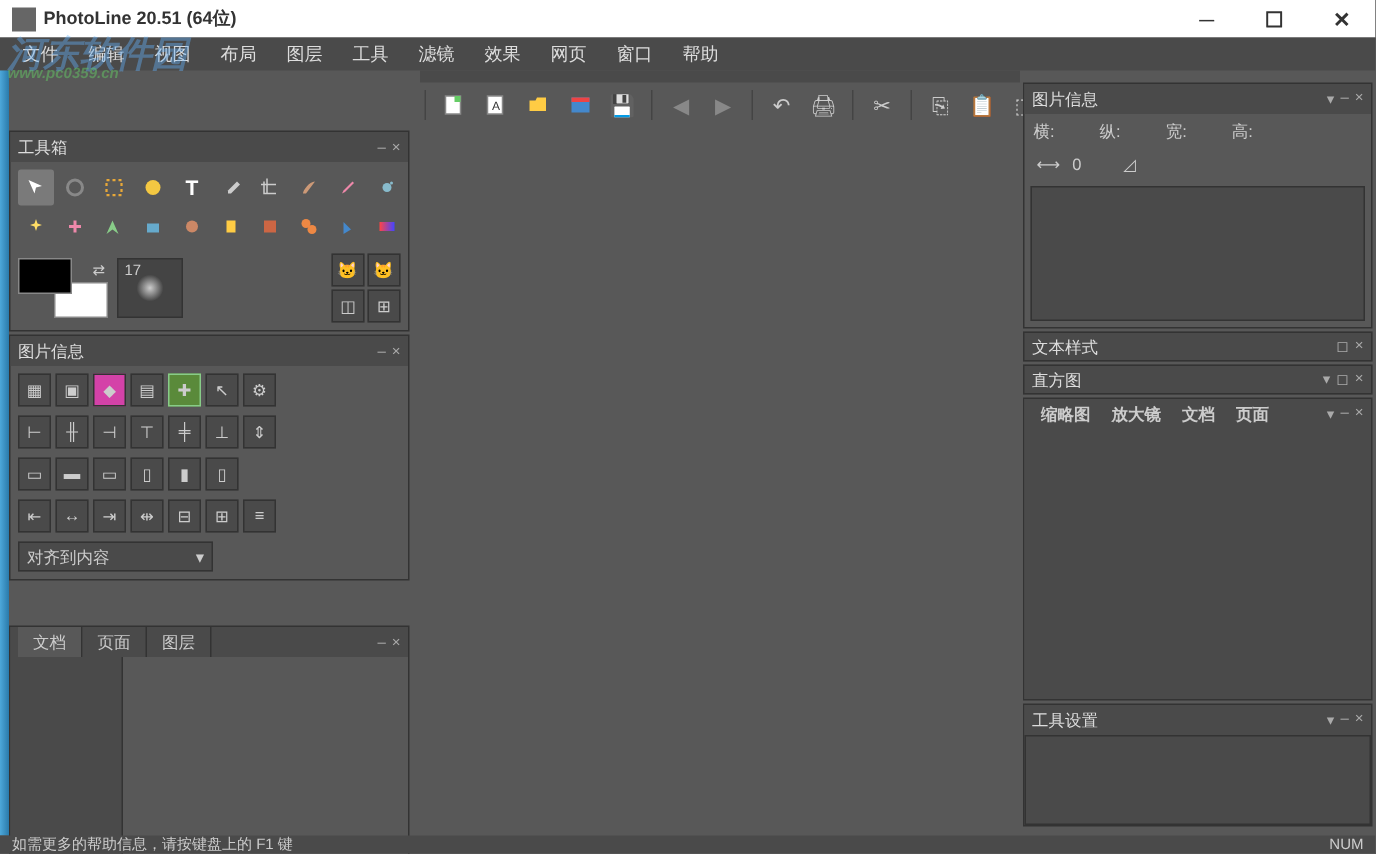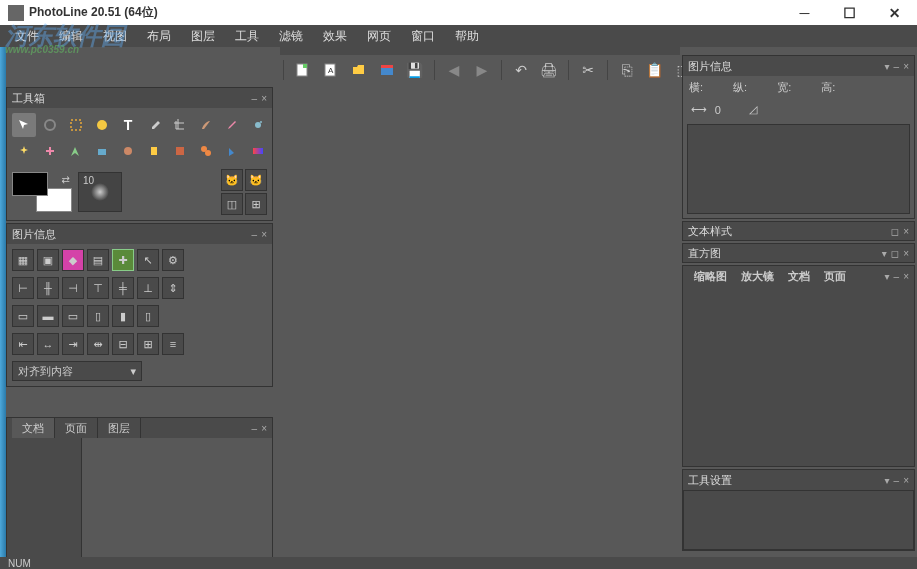--- a/index.html
+++ b/index.html
@@ -223,21 +223,21 @@
             </svg>
           </div>
       </div>
       <div class="color-swatch">
         <div class="fg-bg">
           <div class="fg"></div>
           <div class="bg"></div>
           <span class="swap-icon">⇄</span>
         </div>
         <div class="brush-preview">
-          <span class="brush-num">10</span>
+          <span class="brush-num">17</span>
           <div class="brush-dot"></div>
         </div>
         <div style="flex:1"></div>
         <div style="display:grid;grid-template-columns:repeat(2,22px);gap:2px">
           <div class="ts-btn">🐱</div>
           <div class="ts-btn">🐱</div>
           <div class="ts-btn">◫</div>
           <div class="ts-btn">⊞</div>
         </div>
       </div>
@@ -425,14 +425,15 @@
           <span>▾</span>
           <span>–</span>
           <span>×</span>
         </div>
     </div>
     <div class="work-body"></div>
   </div>
 </div>
 
 <div class="status-bar">
+  <span>如需更多的帮助信息，请按键盘上的 F1 键</span>
   <span>NUM</span>
 </div>
 
 </body></html>

